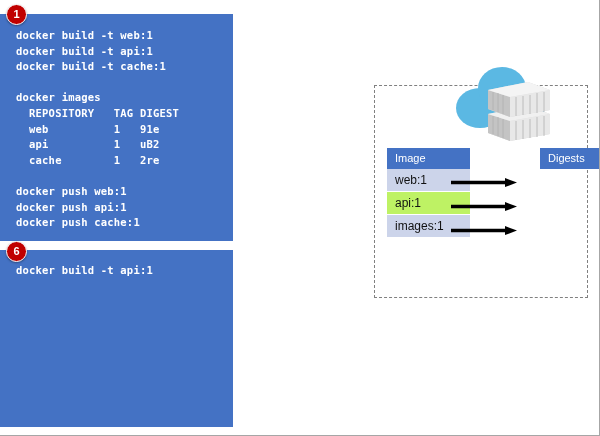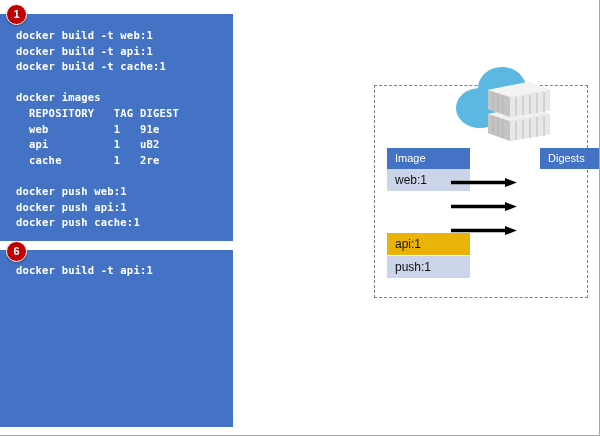--- a/index.html
+++ b/index.html
@@ -121,21 +121,21 @@
     height: 23px;
     line-height: 23px;
     padding-left: 8px;
     box-sizing: border-box;
     font-size: 12px;
     color: #111111;
     font-family: "Liberation Sans", sans-serif;
     border-bottom: 1px solid #ffffff;
   }
   .map-cell.shade-a { background: #ccd4ea; }
-  .map-cell.shade-b { background: #eab308; margin-top: 41px; }
+  .map-cell.shade-b { background: #bef264; }
 
   
   .arrow {
     position: absolute;
     left: 451px;
     width: 66px;
     height: 9px;
     z-index: 4;
   }
   #arrow-web   { top: 178px; }
@@ -212,21 +212,21 @@
         <line x1="87" y1="31" x2="87" y2="51"></line>
         <line x1="94" y1="30" x2="94" y2="50"></line>
       </g>
     </g>
   </svg>
 
   <div id="image-table" class="map-table">
     <div class="map-head">Image</div>
     <div class="map-cell shade-a">web:1</div>
     <div class="map-cell shade-b">api:1</div>
-    <div class="map-cell shade-a">push:1</div>
+    <div class="map-cell shade-a">images:1</div>
   </div>
 
   <div id="digest-table" class="map-table">
     <div class="map-head">Digests</div>
   </div>
 
   <svg id="arrow-web" class="arrow" viewBox="0 0 66 9">
     <line x1="0" y1="4.5" x2="54" y2="4.5" stroke="#000000" stroke-width="3.4"></line>
     <polygon points="54,0 66,4.5 54,9" fill="#000000"></polygon>
   </svg>

